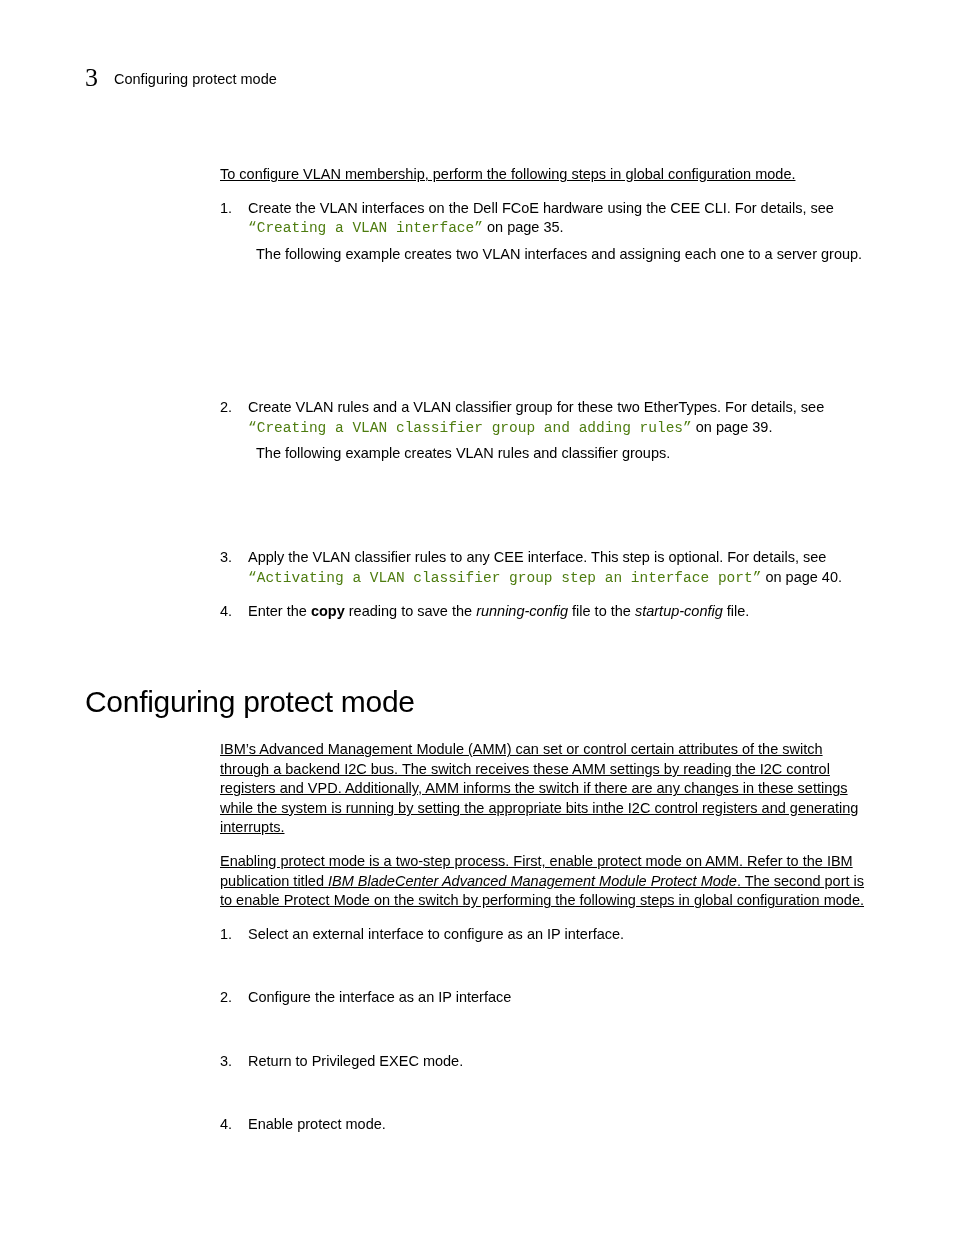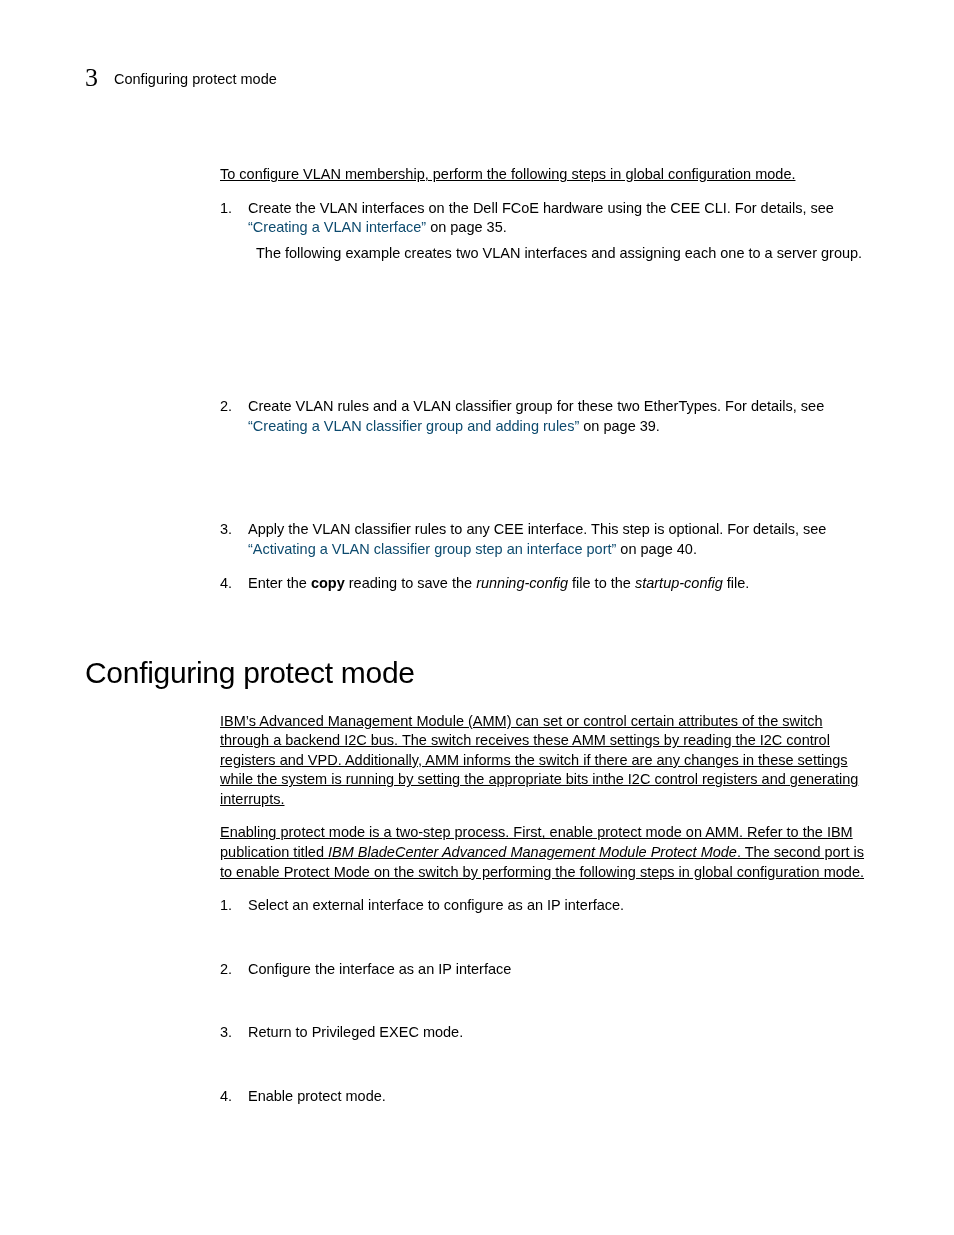--- a/index.html
+++ b/index.html
@@ -52,22 +52,23 @@
   ol.numlist > li .num {
     flex: 0 0 28px;
   }
   ol.numlist > li .txt {
     flex: 1;
   }
   .gap-small { height: 120px; }
   .gap-med { height: 70px; }
   .gap-step { height: 30px; }
   a.xref {
-    color: #0c4a6e;
+    color: #4d7c0f;
     text-decoration: none;
+    font-family: Liberation Mono, monospace;
   }
   .h1section {
     font-family: Arial, Helvetica, sans-serif;
     font-size: 30px;
     font-weight: normal;
     margin: 60px 0 18px -135px;
     font-stretch: condensed;
     letter-spacing: -0.3px;
   }
   @supports (font-stretch: condensed) {
@@ -101,20 +102,21 @@
       </li>
     </ol>
 
     <div class="gap-small"></div>
 
     <ol class="numlist">
       <li>
         <span class="num">2.</span>
         <span class="txt">
           <span>Create VLAN rules and a VLAN classifier group for these two EtherTypes. For details, see </span><a class="xref">“Creating a VLAN classifier group and adding rules”</a><span> on page 39.</span>
+          <div class="subpara">The following example creates VLAN rules and classifier groups.</div>
         </span>
       </li>
     </ol>
 
     <div class="gap-med"></div>
 
     <ol class="numlist">
       <li>
         <span class="num">3.</span>
         <span class="txt">

